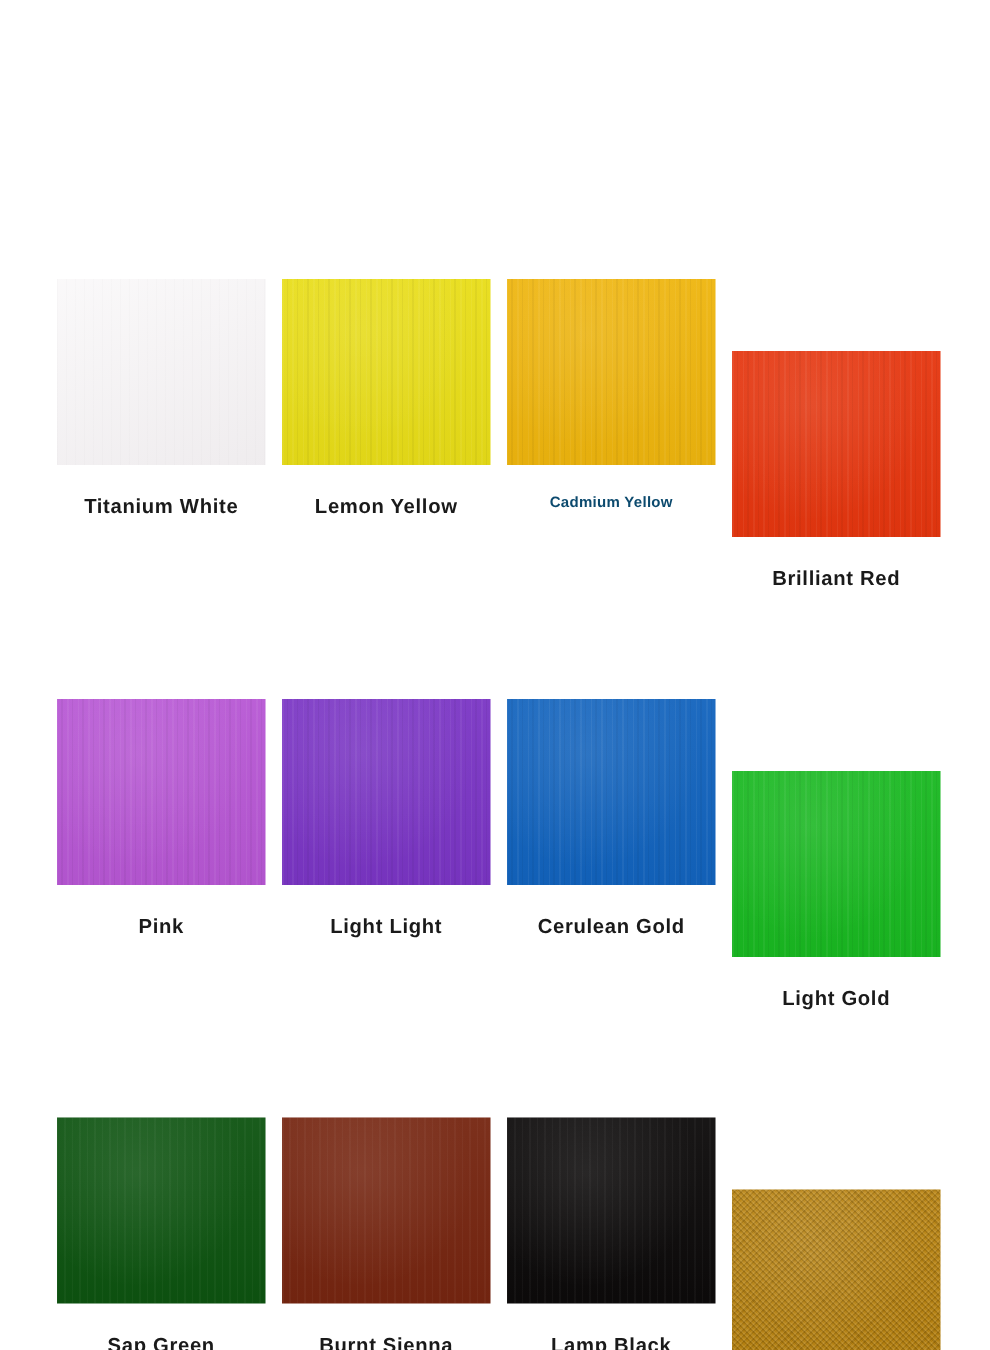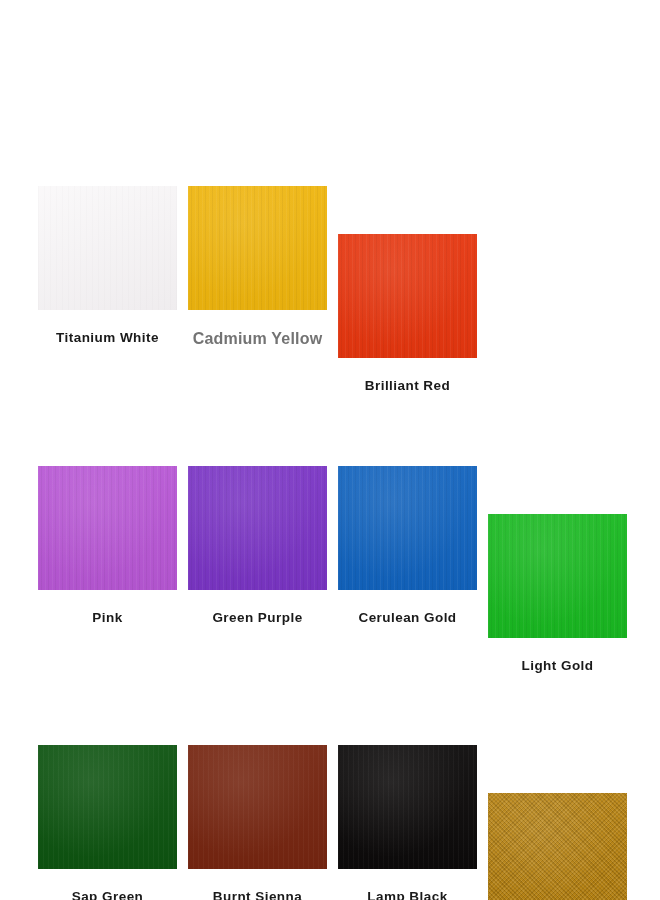--- a/index.html
+++ b/index.html
@@ -145,41 +145,48 @@
     font-weight: bold;
     color: #1a1a1a;
     text-align: center;
     letter-spacing: 0.45px;
     line-height: 1;
     white-space: nowrap;
   }
 
   
   .swatch-label.label-light {
-    font-size: 16px;
+    font-size: 10px;
     font-weight: 600;
     letter-spacing: 0.2px;
-    color: #737373;
+    color: #0c4a6e;
   }
 </style>
 </head>
 <body>
 
 <div id="swatch-chart">
   <div class="swatch-grid">
 
     <div class="swatch-row">
       <div class="swatch-cell">
         <div class="swatch-chip tex-smooth" style="background-color: rgb(244, 241, 243);">
           <div class="shade"></div>
           <div class="weave"></div>
         </div>
         <div class="swatch-label">Titanium White</div>
       </div>
       <div class="swatch-cell">
+        <div class="swatch-chip" style="background-color: rgb(232, 221, 24);">
+          <div class="shade"></div>
+          <div class="weave"></div>
+        </div>
+        <div class="swatch-label">Lemon Yellow</div>
+      </div>
+      <div class="swatch-cell">
         <div class="swatch-chip" style="background-color: rgb(238, 181, 14);">
           <div class="shade"></div>
           <div class="weave"></div>
         </div>
         <div class="swatch-label label-light">Cadmium Yellow</div>
       </div>
       <div class="swatch-cell">
         <div class="swatch-chip" style="background-color: rgb(229, 54, 15);">
           <div class="shade"></div>
           <div class="weave"></div>
@@ -194,21 +201,21 @@
           <div class="shade"></div>
           <div class="weave"></div>
         </div>
         <div class="swatch-label">Pink</div>
       </div>
       <div class="swatch-cell">
         <div class="swatch-chip" style="background-color: rgb(122, 53, 196);">
           <div class="shade"></div>
           <div class="weave"></div>
         </div>
-        <div class="swatch-label">Green Purple</div>
+        <div class="swatch-label">Light Light</div>
       </div>
       <div class="swatch-cell">
         <div class="swatch-chip" style="background-color: rgb(18, 99, 189);">
           <div class="shade"></div>
           <div class="weave"></div>
         </div>
         <div class="swatch-label">Cerulean Gold</div>
       </div>
       <div class="swatch-cell">
         <div class="swatch-chip" style="background-color: rgb(25, 184, 33);">

